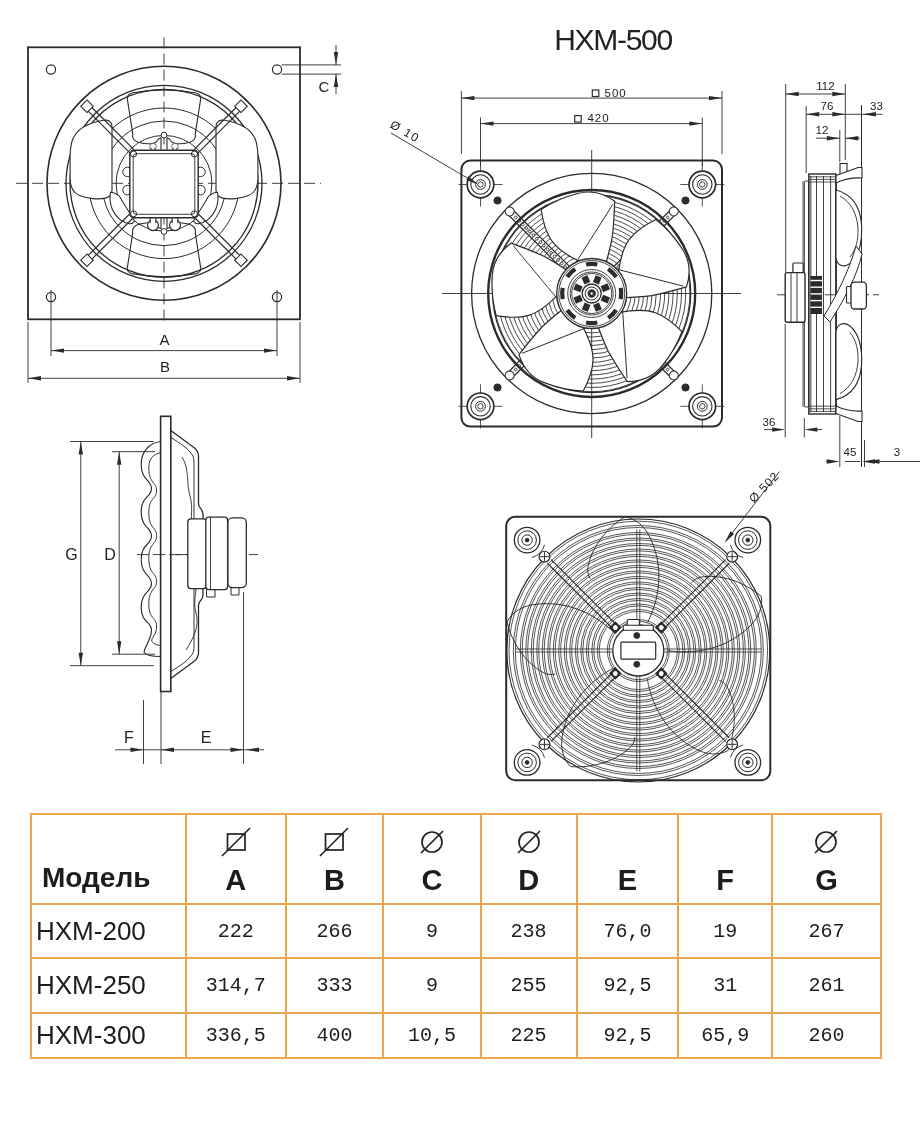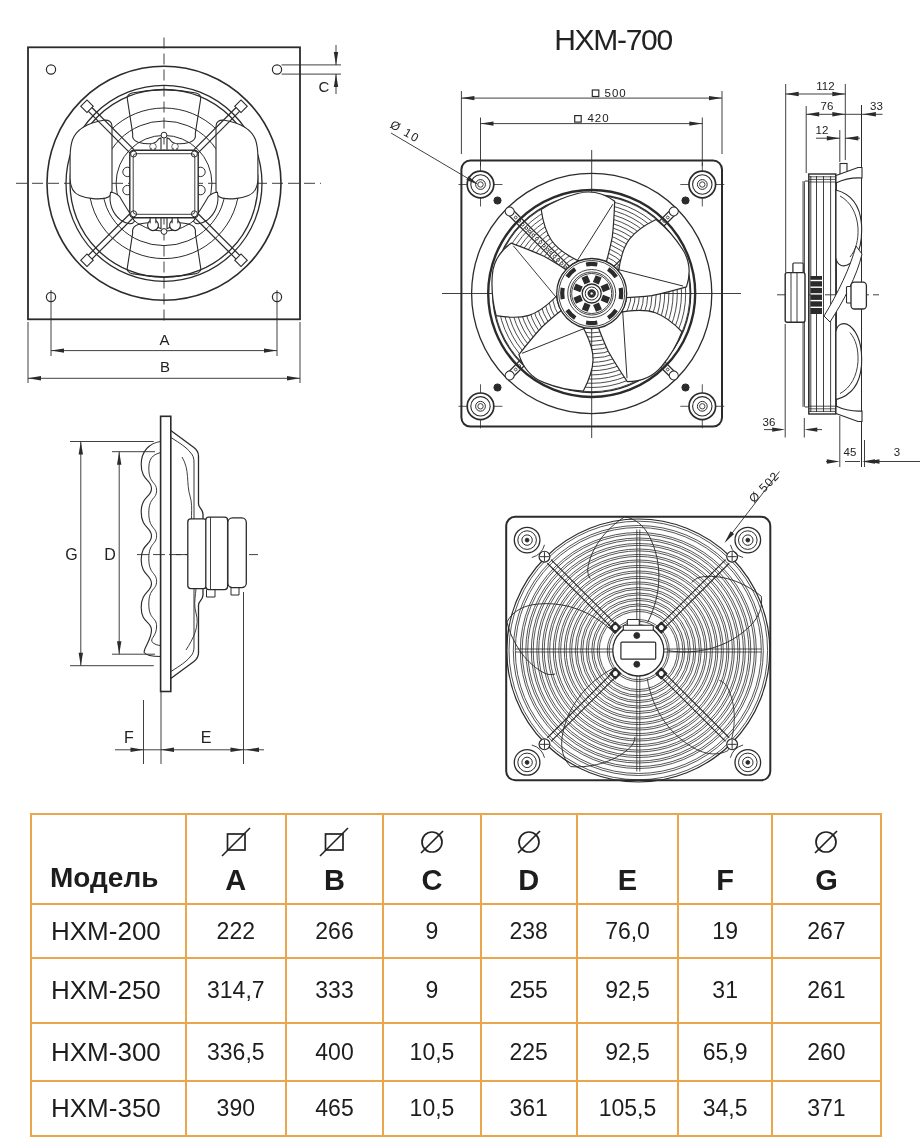--- a/index.html
+++ b/index.html
@@ -3,29 +3,29 @@
 <style>
 html,body{margin:0;padding:0;background:#fff;}
 #page{position:relative;width:920px;height:1148px;background:#fff;overflow:hidden;
   font-family:"Liberation Sans",sans-serif;}
 #title{position:absolute;left:483px;top:23px;width:260px;text-align:center;
   font-size:30px;letter-spacing:-1.3px;color:#222;}
 #tbl{position:absolute;left:30px;top:813px;border-collapse:collapse;table-layout:fixed;}
 #tbl td{border:2px solid #eaa64c;color:#1d1d1d;}
 #tbl tr.hr{height:90px;}
 #tbl tr{height:54px;}
-#tbl tr:nth-child(3){height:65px;margin-left:44px;}
-#tbl tr:nth-child(4){height:58px;}
+#tbl tr:nth-child(3){height:55px;margin-left:44px;}
+#tbl tr:nth-child(4){height:45px;}
 #tbl tr:nth-child(5){height:55px;}
-.mh{font-weight:bold;font-size:28px;padding-left:18px;vertical-align:bottom;padding-bottom:9px;}
+.mh{font-weight:bold;font-size:28px;padding-left:10px;vertical-align:bottom;padding-bottom:9px;}
 .hc{text-align:center;vertical-align:bottom;padding-bottom:8px;}
 .sym{height:40px;}
 .hl{font-weight:bold;font-size:29px;line-height:29px;}
-.mc{font-size:26px;padding-left:19px;}
-.dc{font-size:23px;text-align:center;}
+.mc{font-size:26px;padding-left:4px;}
+.dc{font-size:20px;text-align:center;font-family:Liberation Mono, monospace;}
 </style></head>
 <body>
 <div id="page">
 <svg width="920" height="812" viewBox="0 0 920 812" font-family="&quot;Liberation Sans&quot;,sans-serif" style="position:absolute;left:0;top:0">
       <g id="d1">
 <line x1="16.0" y1="183.3" x2="321.0" y2="183.3" stroke="#2b2b2b" stroke-width="0.9" stroke-dasharray="11 5" stroke-linecap="butt"></line>
 <line x1="164.0" y1="37.5" x2="164.0" y2="325.5" stroke="#2b2b2b" stroke-width="0.9" stroke-dasharray="11 5" stroke-linecap="butt"></line>
 <rect x="28.0" y="47.3" width="272.0" height="272.0" rx="0" fill="none" stroke="#2b2b2b" stroke-width="1.8"></rect>
 <circle cx="51.0" cy="69.5" r="4.60" fill="none" stroke="#2b2b2b" stroke-width="1.2"></circle>
 <circle cx="277.0" cy="69.5" r="4.60" fill="none" stroke="#2b2b2b" stroke-width="1.2"></circle>
@@ -609,21 +609,21 @@
 <circle cx="747.8" cy="762.4" r="1.90" fill="#2b2b2b" stroke="#2b2b2b" stroke-width="0.9"></circle>
 <path d="M 544.5,544.8 A 18,18 0 0 1 531.8,557.5" fill="none" stroke="#2b2b2b" stroke-width="0.9"></path>
 <path d="M 743.1,557.5 A 18,18 0 0 1 730.4,544.8" fill="none" stroke="#2b2b2b" stroke-width="0.9"></path>
 <path d="M 531.8,745.0 A 18,18 0 0 1 544.5,757.7" fill="none" stroke="#2b2b2b" stroke-width="0.9"></path>
 <path d="M 730.4,757.7 A 18,18 0 0 1 743.1,745.0" fill="none" stroke="#2b2b2b" stroke-width="0.9"></path>
 <line x1="779.5" y1="471.5" x2="726.0" y2="541.0" stroke="#2b2b2b" stroke-width="0.9" stroke-linecap="butt"></line>
 <polygon points="724.5,543.0 734.1,533.9 730.6,531.3" fill="#2b2b2b"></polygon>
 <text x="767.0" y="490.0" font-size="12" text-anchor="middle" font-weight="normal" fill="#222" letter-spacing="1" transform="rotate(-46 767 490)">Ø 502</text>
 </g>
     </svg>
-<div id="title">HXM-700</div>
+<div id="title">HXM-500</div>
 
 <table id="tbl">
 <colgroup>
 <col style="width:155px">
         <col style="width:99.6px">
         <col style="width:97.8px">
         <col style="width:97.2px">
 <col style="width:96.1px">
         <col style="width:101.7px">
         <col style="width:93.6px">
@@ -699,26 +699,16 @@
 <tr>
           <td class="mc">HXM-300</td>
           <td class="dc">336,5</td>
           <td class="dc">400</td>
           <td class="dc">10,5</td>
           <td class="dc">225</td>
           <td class="dc">92,5</td>
           <td class="dc">65,9</td>
           <td class="dc">260</td>
         </tr>
-<tr>
-          <td class="mc">HXM-350</td>
-          <td class="dc">390</td>
-          <td class="dc">465</td>
-          <td class="dc">10,5</td>
-          <td class="dc">361</td>
-          <td class="dc">105,5</td>
-          <td class="dc">34,5</td>
-          <td class="dc">371</td>
-        </tr>
 
 </tbody>
     </table>
 
 </div>
 </body></html>

